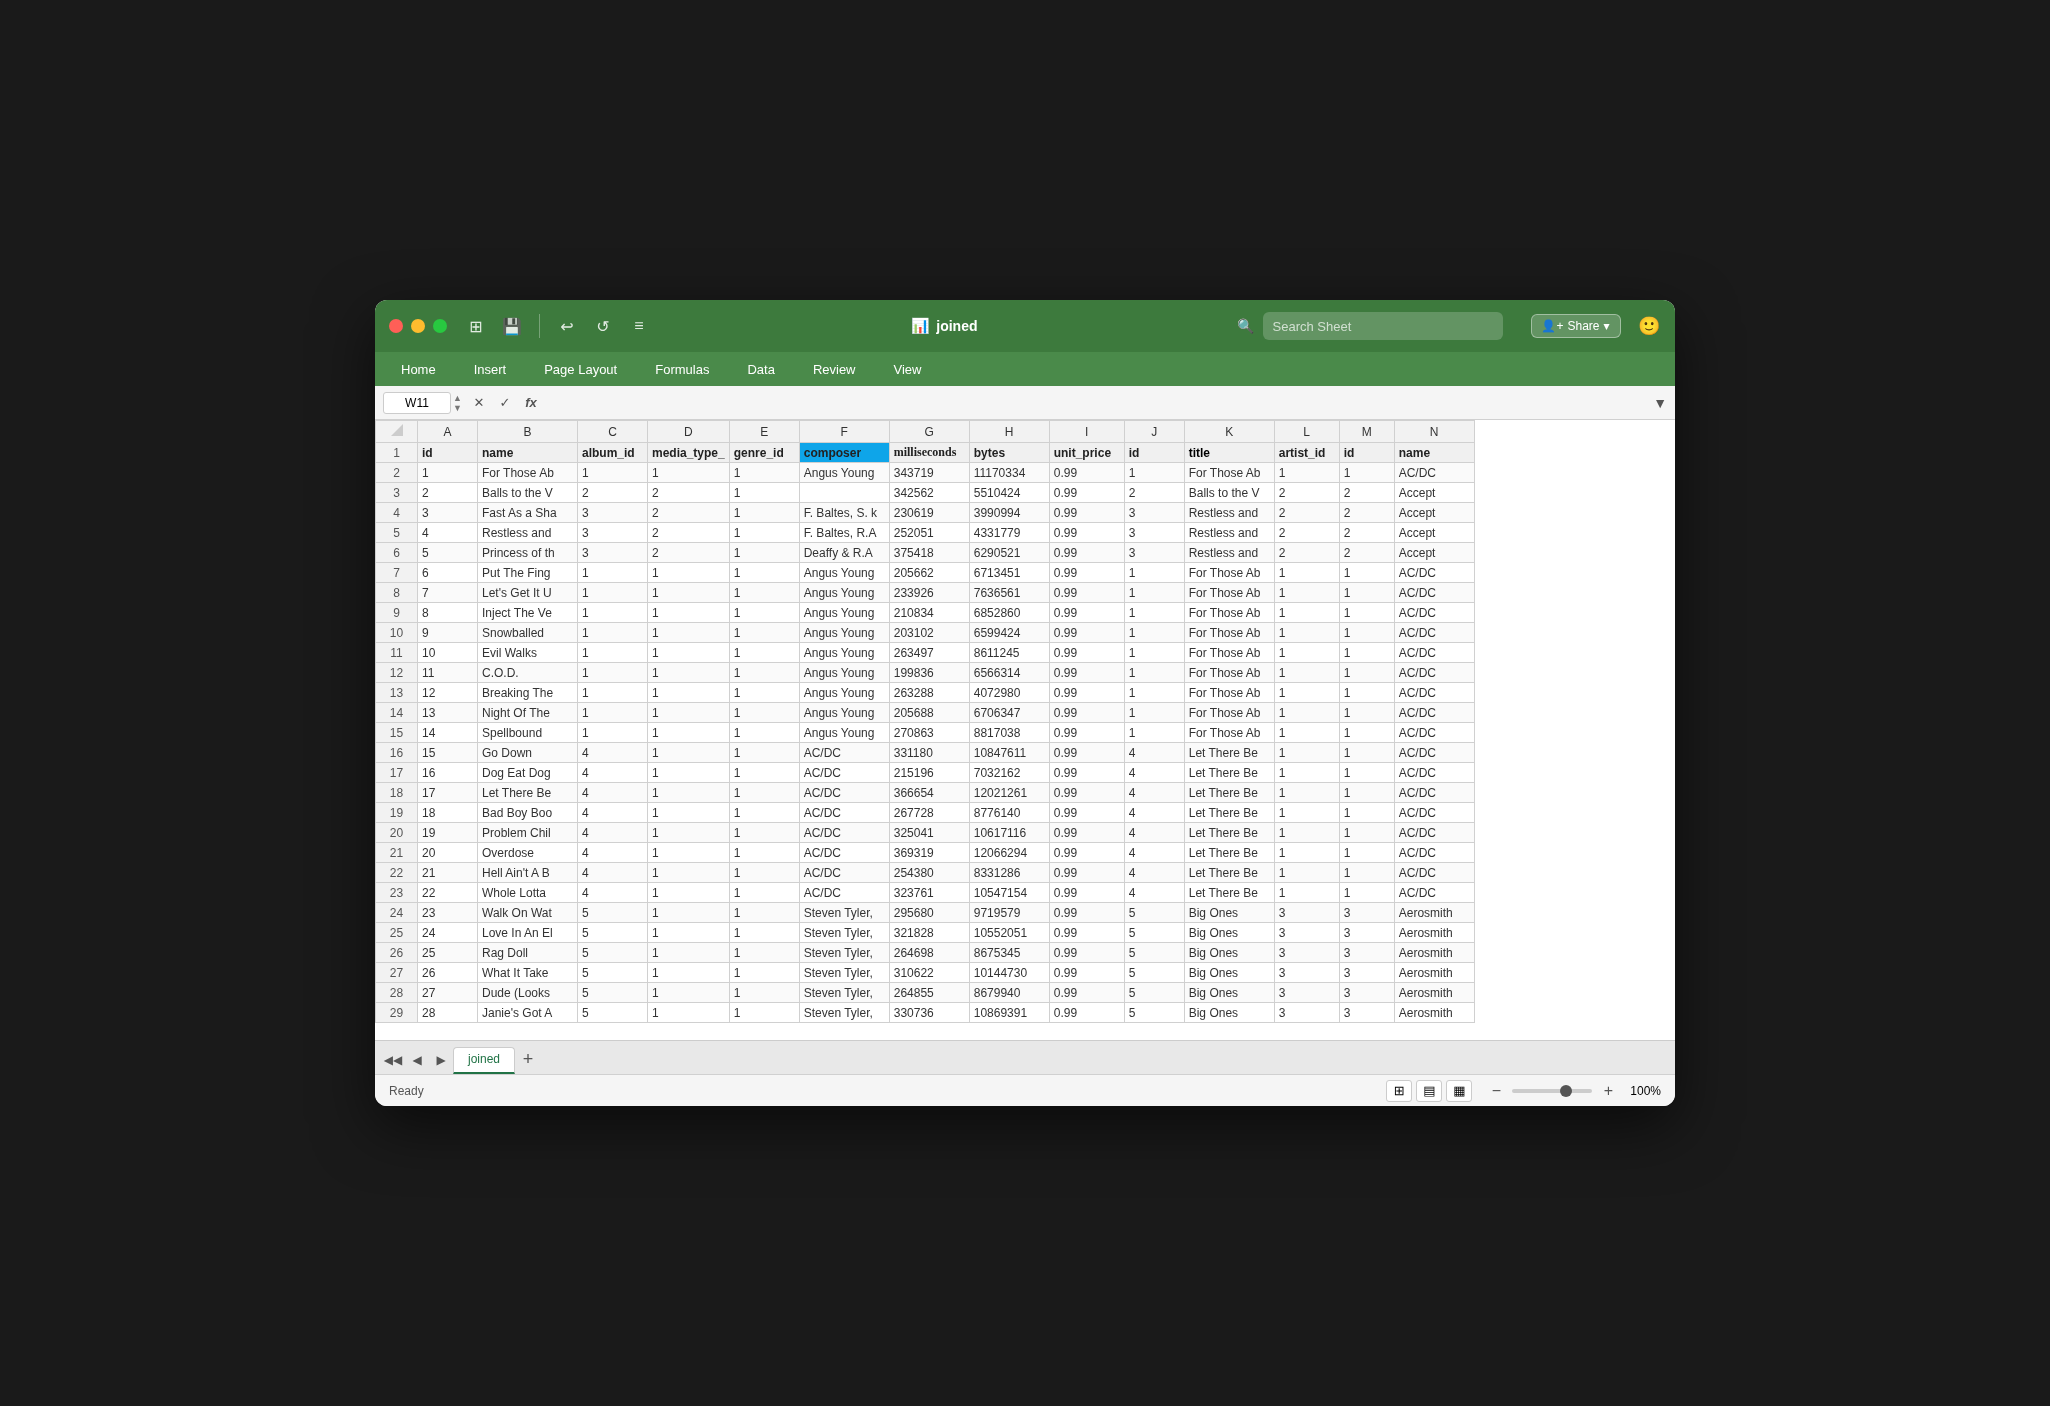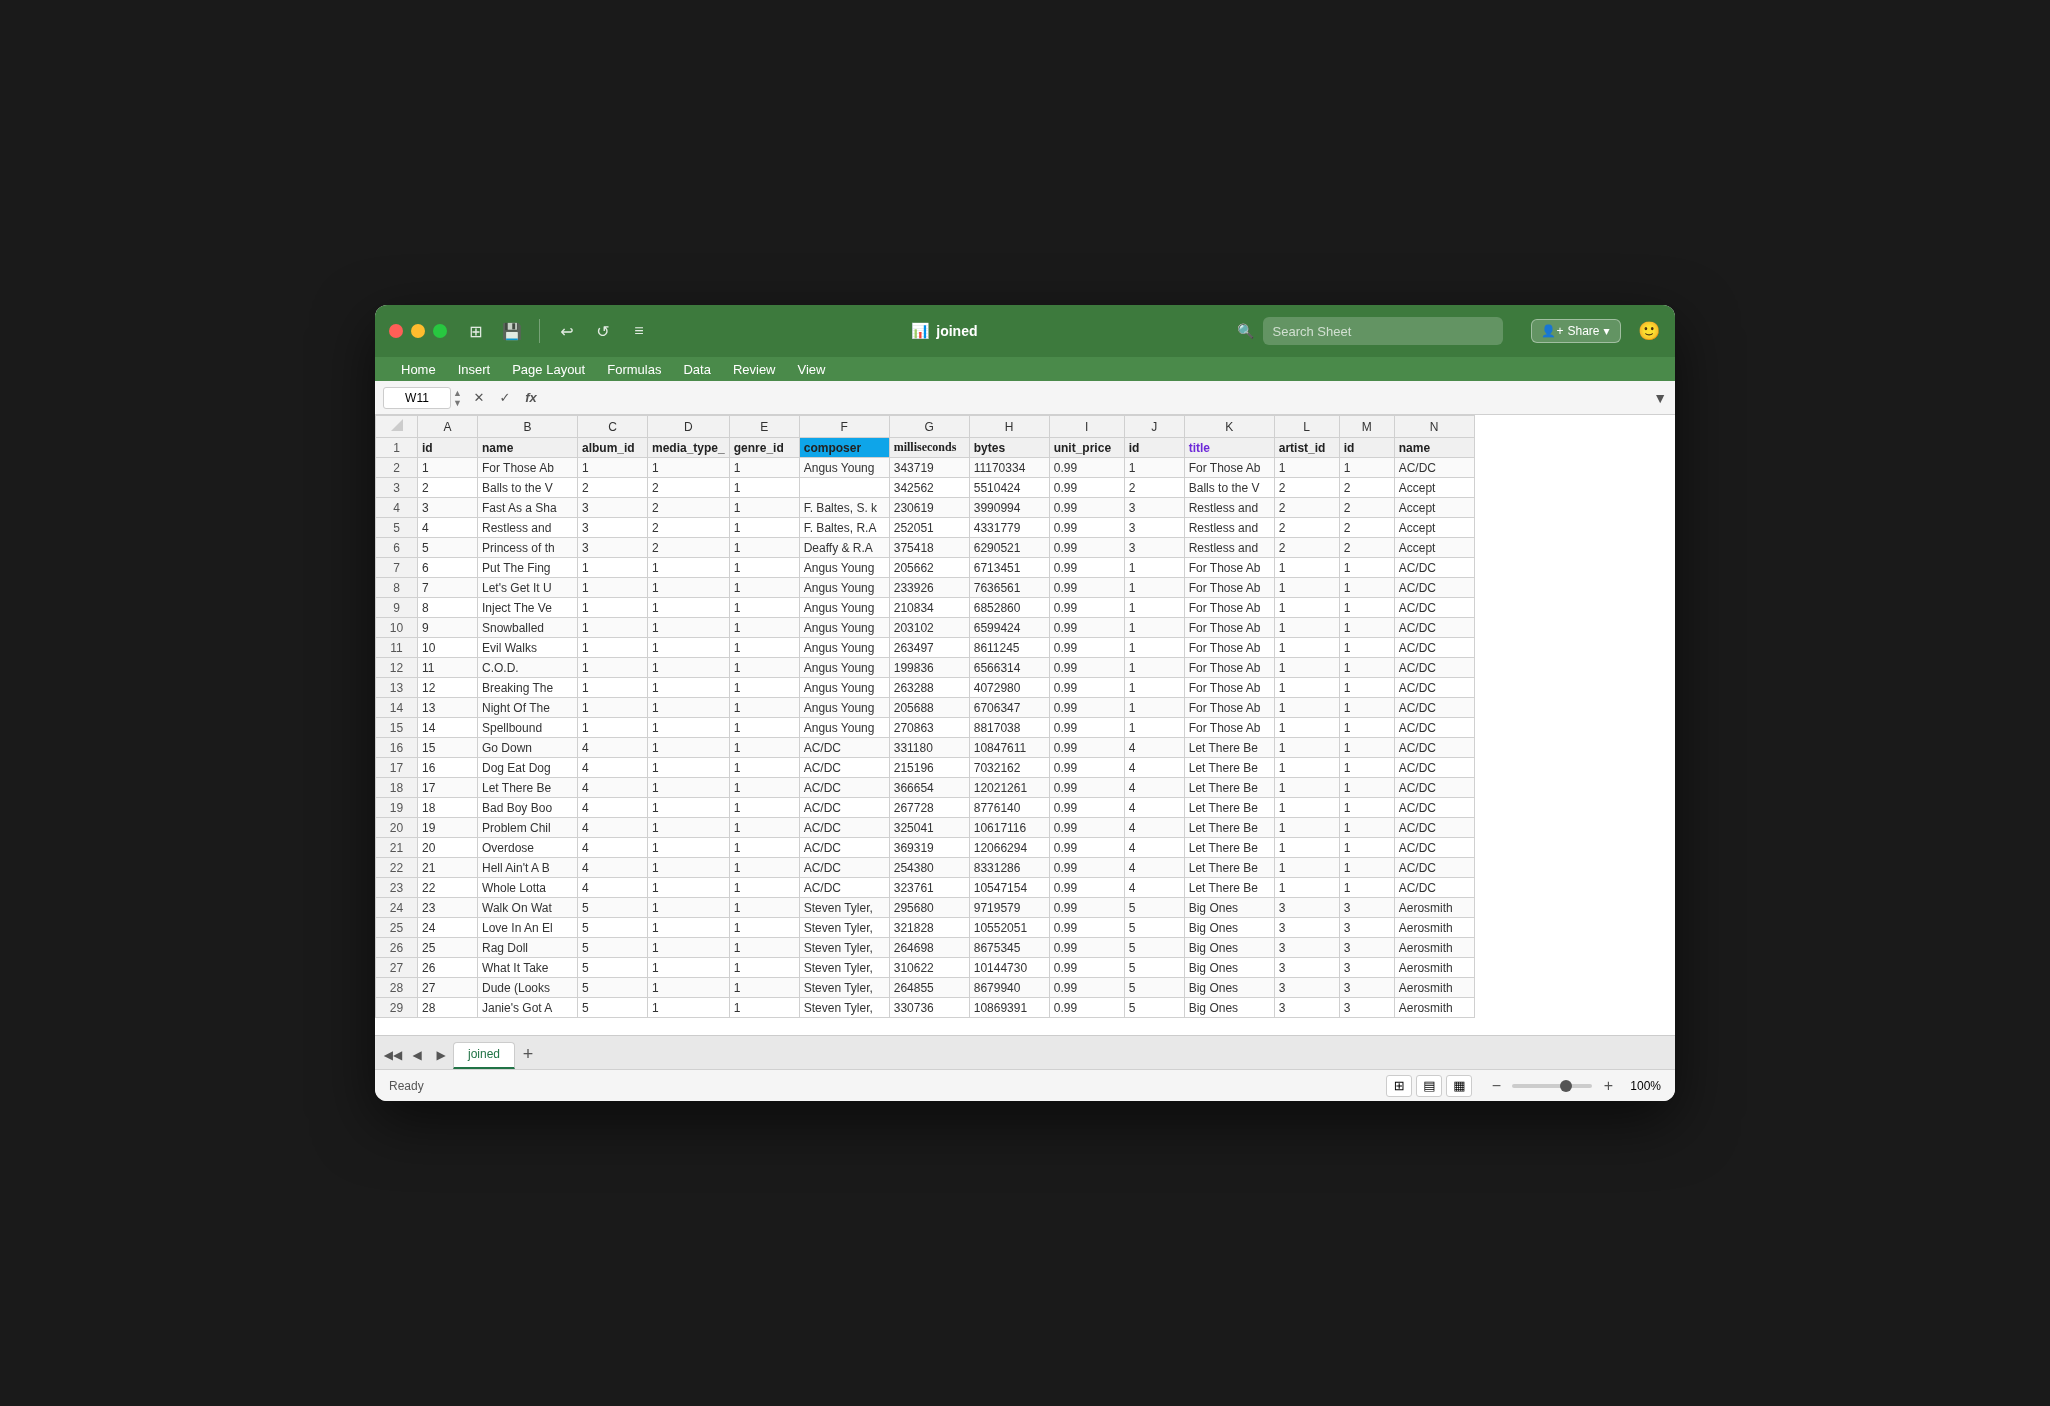--- a/index.html
+++ b/index.html
@@ -82,25 +82,25 @@
       cursor: pointer;
       display: flex;
       align-items: center;
       gap: 4px;
     }
     .smiley { color: #fff; font-size: 18px; margin-left: 8px; }
 
     
     .menu-bar {
       background: #4a8a4a;
-      height: 24px;
+      height: 34px;
       display: flex;
       align-items: center;
       padding: 0 16px;
-      gap: 2px;
+      gap: 18px;
     }
     .menu-item {
       color: #fff;
       font-size: 13px;
       padding: 4px 10px;
       border-radius: 4px;
       cursor: pointer;
     }
 
     
@@ -433,21 +433,21 @@
             <td style="font-weight: 600; background: rgb(240, 240, 240); color: rgb(34, 34, 34);">id</td>
             <td style="font-weight: 600; background: rgb(240, 240, 240); color: rgb(34, 34, 34);">name</td>
             <td style="font-weight: 600; background: rgb(240, 240, 240); color: rgb(34, 34, 34);">album_id</td>
             <td style="font-weight: 600; background: rgb(240, 240, 240); color: rgb(34, 34, 34);">media_type_</td>
             <td style="font-weight: 600; background: rgb(240, 240, 240); color: rgb(34, 34, 34);">genre_id</td>
             <td style="font-weight: 600; background: #0ea5e9; color: rgb(34, 34, 34);">composer</td>
             <td style="font-weight: 600; background: rgb(240, 240, 240); color: rgb(34, 34, 34); font-family: Liberation Serif, serif;">milliseconds</td>
             <td style="font-weight: 600; background: rgb(240, 240, 240); color: rgb(34, 34, 34);">bytes</td>
             <td style="font-weight: 600; background: rgb(240, 240, 240); color: rgb(34, 34, 34);">unit_price</td>
             <td style="font-weight: 600; background: rgb(240, 240, 240); color: rgb(34, 34, 34);">id</td>
-            <td style="font-weight: 600; background: rgb(240, 240, 240); color: #6d28d9;">title</td>
+            <td style="font-weight: 600; background: rgb(240, 240, 240); color: #000000;">title</td>
             <td style="font-weight: 600; background: rgb(240, 240, 240); color: rgb(34, 34, 34);">artist_id</td>
             <td style="font-weight: 600; background: rgb(240, 240, 240); color: rgb(34, 34, 34);">id</td>
             <td style="font-weight: 600; background: rgb(240, 240, 240); color: rgb(34, 34, 34);">name</td>
           </tr>
           <tr>
             <td class="row-header">2</td>
             <td>1</td>
             <td>For Those Ab</td>
             <td>1</td>
             <td>1</td>

